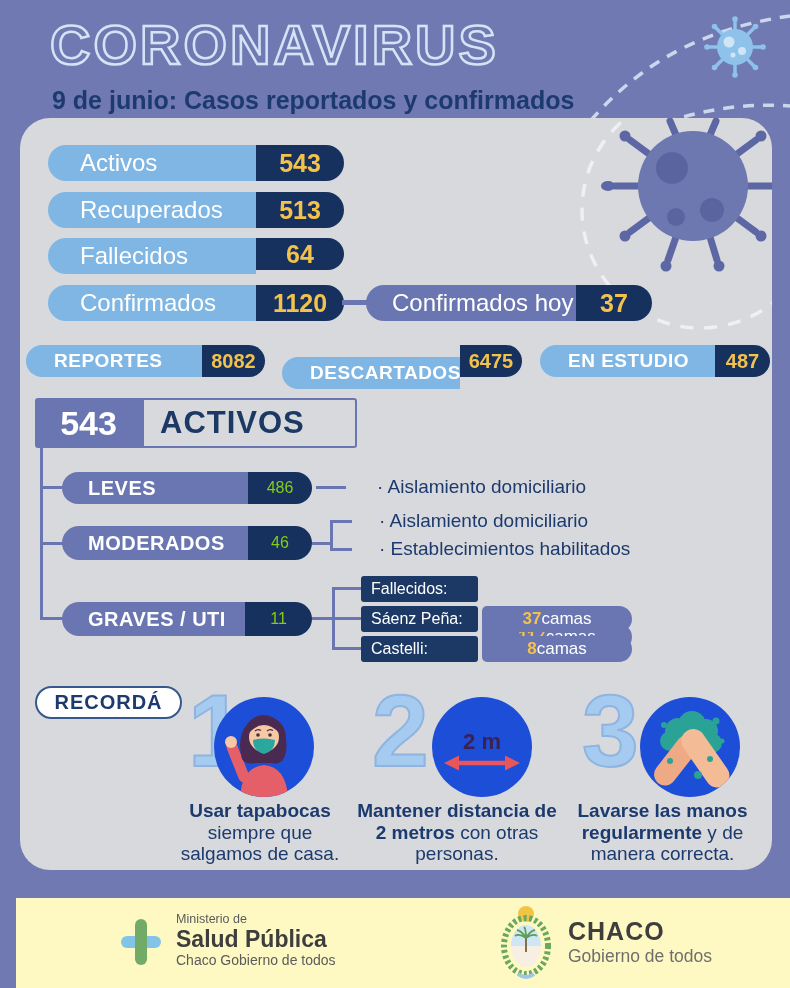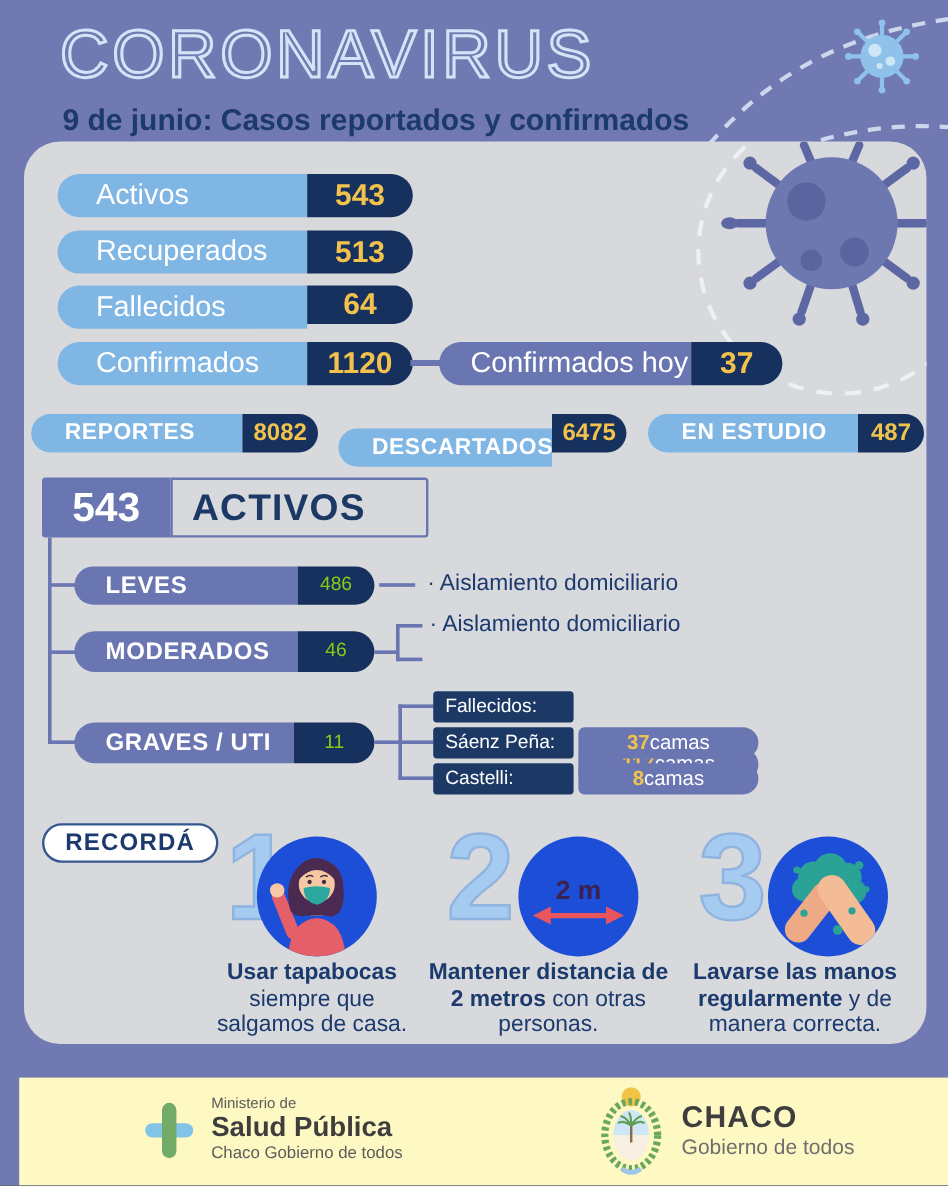--- a/index.html
+++ b/index.html
@@ -4,21 +4,21 @@
 <style>
   html,body{margin:0;padding:0;background:#555;}
   .page{
     position:relative;width:790px;height:988px;margin:0 auto;
     background:#7079b1;overflow:hidden;
     font-family:"Liberation Sans","DejaVu Sans",sans-serif;
   }
   .abs{position:absolute;}
   
   .title{
-    left:50px;top:14px;font-size:56px;font-weight:400;letter-spacing:3px;
+    left:50px;top:14px;font-size:56px;font-weight:700;letter-spacing:3px;
     color:#d4e4f6;line-height:1.1;white-space:nowrap;
   }
   @supports (-webkit-text-stroke: 2px #fff){
     .title{color:transparent;-webkit-text-stroke:2.5px #d4e4f6;}
   }
   .subtitle{left:52px;top:86px;font-size:25px;font-weight:bold;color:#1d3a6e;white-space:nowrap;}
   
   .card{left:20px;top:118px;width:752px;height:752px;border-radius:30px;background:#d8d9dd;overflow:hidden;}
   
   .stat-label{background:#7fb6e4;color:#fff;font-size:24px;display:flex;align-items:center;
@@ -36,21 +36,21 @@
   
   .hdr-num{background:#6a76b1;color:#fff;font-size:34px;font-weight:bold;display:flex;
     align-items:center;justify-content:center;border-radius:3px 0 0 3px;}
   .hdr-title{border:2.5px solid #6a76b1;color:#1c3966;font-size:31px;font-weight:800;letter-spacing:1px;
     display:flex;align-items:center;padding-left:16px;box-sizing:border-box;border-radius:0 3px 3px 0;}
   
   .tree-label{background:#6a76b1;color:#fff;font-weight:bold;font-size:20px;letter-spacing:.5px;
     display:flex;align-items:center;padding-left:26px;border-radius:17px 0 0 17px;box-sizing:border-box;}
   .tree-value{background:#16315e;color:#84cc16;font-weight:normal;font-size:16px;display:flex;
     align-items:center;justify-content:center;border-radius:0 17px 17px 0;}
-  .note{color:#1d3a6e;font-size:19px;font-weight:500;white-space:nowrap;}
+  .note{color:#1d3a6e;font-size:19px;font-weight:500;white-space:nowrap;margin-left:21px;}
   .bed-place{background:#1c3966;color:#fff;font-size:16px;display:flex;align-items:center;
     padding-left:10px;border-radius:3px;box-sizing:border-box;}
   .bed-value{background:#6a76b1;color:#fff;font-size:17px;display:flex;align-items:center;
     justify-content:center;border-radius:5px 13px 13px 5px;}
   .bed-count{color:#f2c24d;font-weight:bold;}
   
   .recorda{background:#fff;border:2.5px solid #35588f;border-radius:18px;color:#1d3a6e;
     font-weight:800;font-size:20px;letter-spacing:1px;display:flex;align-items:center;
     justify-content:center;box-sizing:border-box;}
   .tip-number{font-size:102px;font-weight:bold;color:#a6cbf0;line-height:1;}
@@ -179,20 +179,21 @@
     <div class="abs line" style="left:296px;top:368px;width:30px;height:3px;"></div>
     <div class="abs note" style="left:336px;top:358px;">· Aislamiento domiciliario</div>
 
     <div class="abs tree-label" style="left:42px;top:408px;width:186px;height:34px;">MODERADOS</div>
     <div class="abs tree-value" style="left:228px;top:408px;width:64px;height:34px;">46</div>
     <div class="abs line" style="left:292px;top:424px;width:20px;height:3px;"></div>
     <div class="abs line" style="left:310px;top:402px;width:3px;height:31px;"></div>
     <div class="abs line" style="left:310px;top:402px;width:22px;height:3px;"></div>
     <div class="abs line" style="left:310px;top:430px;width:22px;height:3px;"></div>
     <div class="abs note" style="left:338px;top:392px;">· Aislamiento domiciliario</div>
+    <div class="abs note" style="left:338px;top:420px;">· Establecimientos habilitados</div>
 
     <div class="abs tree-label" style="left:42px;top:484px;width:183px;height:34px;">GRAVES / UTI</div>
     <div class="abs tree-value" style="left:225px;top:484px;width:67px;height:34px;">11</div>
     <div class="abs line" style="left:292px;top:499px;width:22px;height:3px;"></div>
     <div class="abs line" style="left:312px;top:469px;width:3px;height:62px;"></div>
     <div class="abs line" style="left:312px;top:469px;width:29px;height:3px;"></div>
     <div class="abs line" style="left:312px;top:499px;width:29px;height:3px;"></div>
     <div class="abs line" style="left:312px;top:529px;width:29px;height:3px;"></div>
 
     <div class="abs bed-place" style="left:341px;top:458px;width:117px;height:26px;">Fallecidos:</div>

